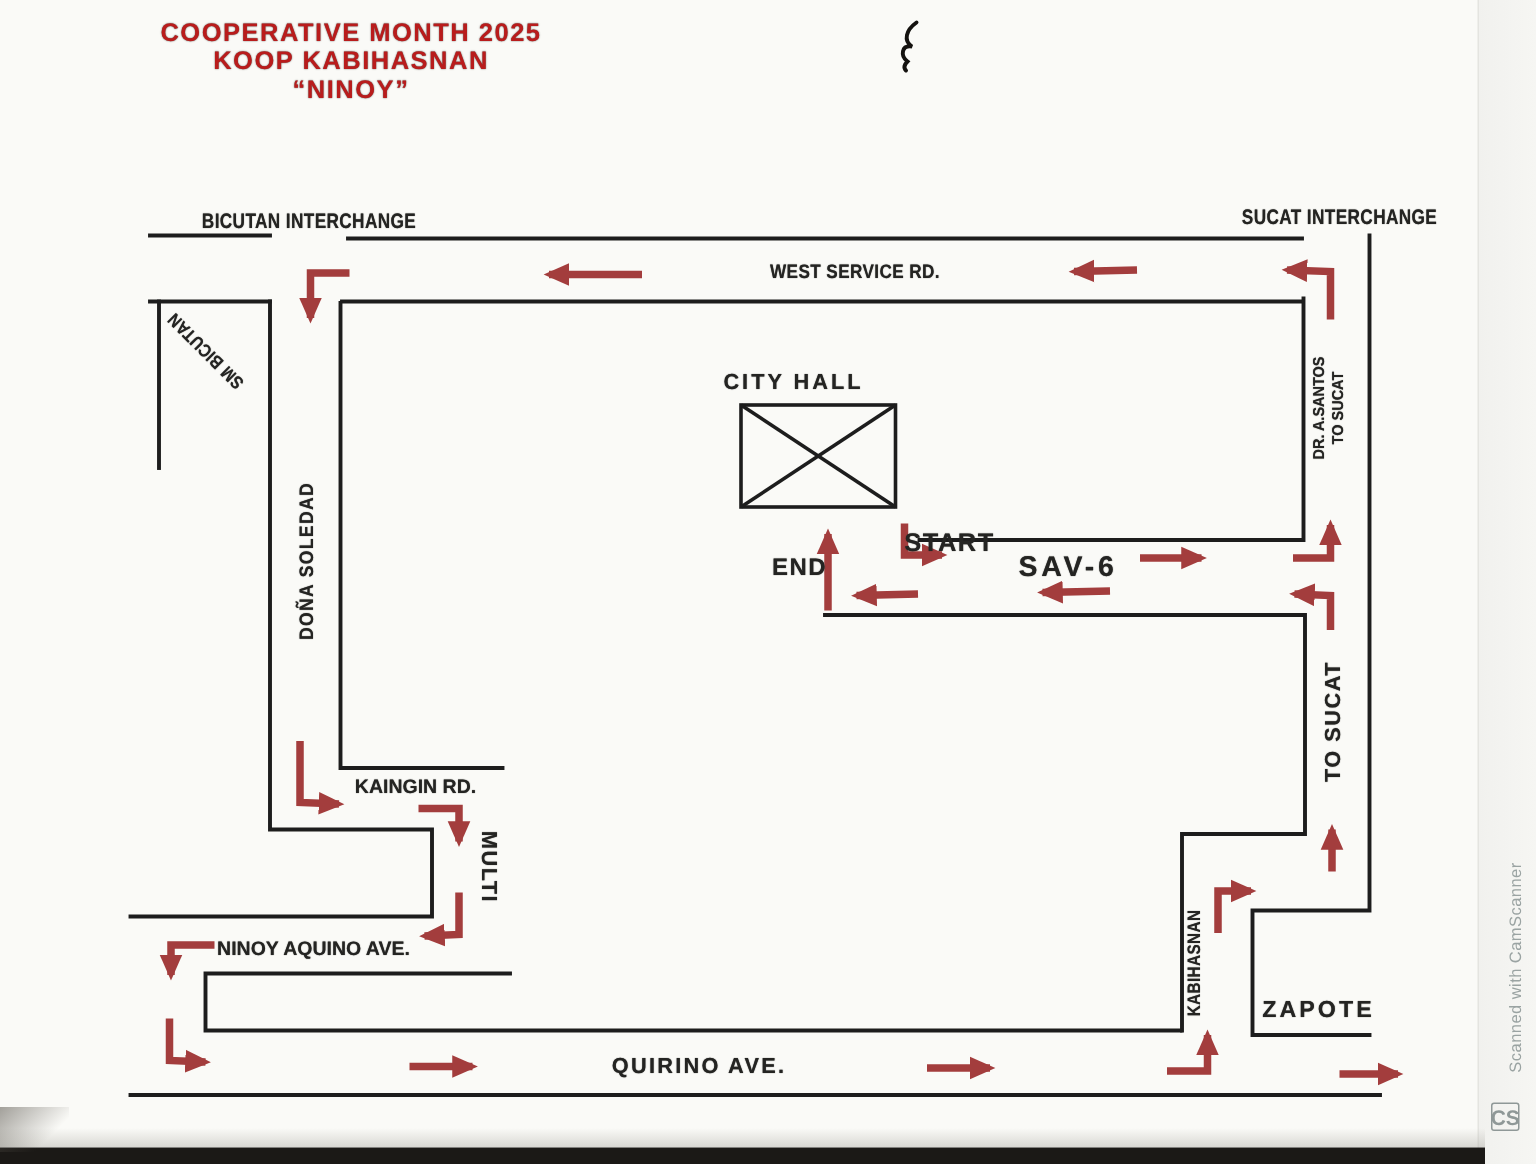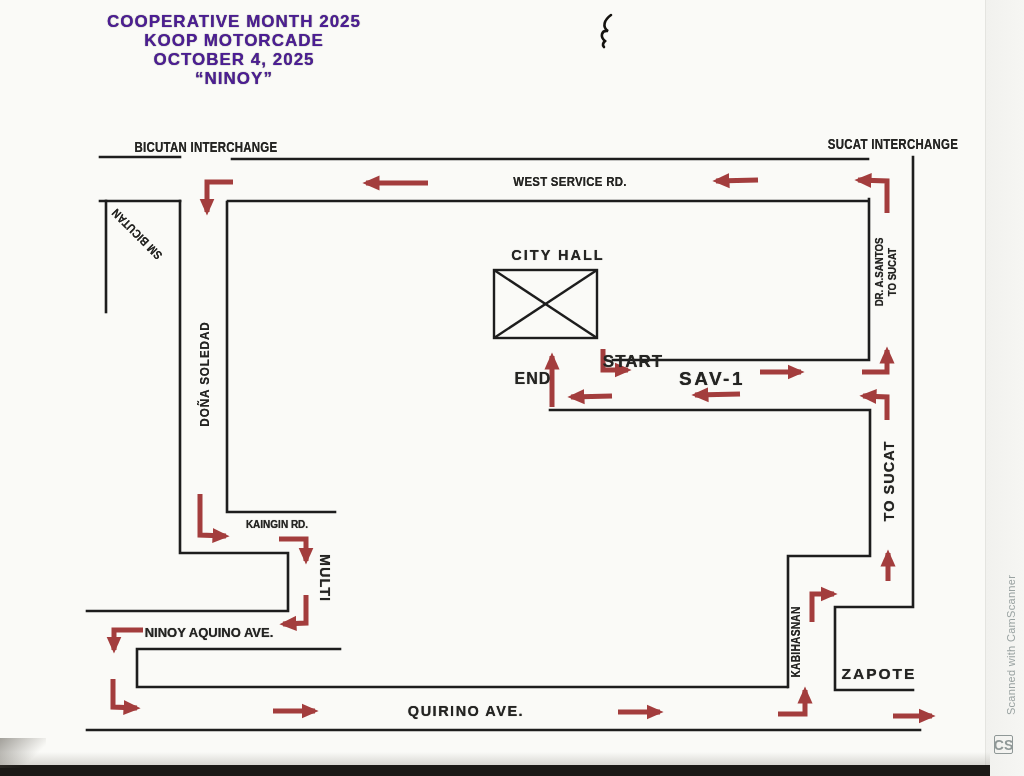--- a/index.html
+++ b/index.html
@@ -3,21 +3,21 @@
 <meta charset="utf-8">
 <style>
   html,body{margin:0;padding:0;background:#e9e9e6;}
   #page{position:relative;width:1024px;height:776px;background:#fafaf7;overflow:hidden;
         font-family:"Liberation Sans",sans-serif;}
   #map-svg{position:absolute;left:0;top:0;}
   .lbl{position:absolute;font-weight:bold;color:#242422;white-space:nowrap;
        text-shadow:0 0 0.7px rgba(45,45,42,.85);}
   .cond{letter-spacing:.3px;}
   .title-block{position:absolute;left:58px;top:12px;width:352px;text-align:center;
-       font-weight:bold;font-size:17px;line-height:1.12;letter-spacing:1px;color:#4c1d95;
+       font-weight:bold;font-size:17px;line-height:1.12;letter-spacing:1px;color:#b91c1c;
        text-shadow:0 0 1px rgba(50,50,46,.9);}
   .right-strip{position:absolute;right:0;top:0;width:38px;height:776px;
        background:linear-gradient(90deg,#f1f1ee,#f6f6f3);border-left:1px solid #e4e4e0;}
   .bottom-bar{position:absolute;left:0;top:765px;width:990px;height:11px;background:#1b1916;}
   .bottom-smudge{position:absolute;left:0;top:752px;width:990px;height:13px;
        background:linear-gradient(180deg,rgba(190,190,184,0),rgba(175,173,166,.45));}
   .corner-shadow{position:absolute;left:0;top:738px;width:46px;height:30px;
        background:linear-gradient(135deg,rgba(90,86,78,.55),rgba(90,86,78,0) 70%);}
   .watermark{position:absolute;left:1011px;top:645px;transform:translate(-50%,-50%) rotate(-90deg);
        color:#9aa3a2;font-size:11px;font-weight:400;white-space:nowrap;letter-spacing:.3px;}
@@ -81,40 +81,39 @@
       <path d="M740,394 L695,395"></path>
       <path d="M612,396 L571,397"></path>
       <path d="M887,420 L887,397 L863,396"></path>
       <path d="M552,407 L552,356"></path>
       <path d="M893,716 L932,716"></path>
     </g>
   </svg>
 
   <div class="title-block">
     <div>COOPERATIVE MONTH 2025</div>
-    <div>KOOP MOTORCADE</div>
-    <div>OCTOBER 4, 2025</div>
+    <div>KOOP KABIHASNAN</div>
     <div>“NINOY”</div>
   </div>
 
   <div class="lbl cond" style="left:206px;top:147px;font-size:14px;transform:translate(-50%,-50%) scaleX(.82);">BICUTAN INTERCHANGE</div>
   <div class="lbl cond" style="left:893px;top:144px;font-size:14px;transform:translate(-50%,-50%) scaleX(.82);">SUCAT INTERCHANGE</div>
   <div class="lbl cond" style="left:570px;top:181px;font-size:13px;transform:translate(-50%,-50%) scaleX(.88);">WEST SERVICE RD.</div>
   <div class="lbl cond" style="left:137px;top:234px;font-size:12px;transform:translate(-50%,-50%) rotate(225deg) scaleX(.85);">SM BICUTAN</div>
   <div class="lbl" style="left:204px;top:374px;font-size:13px;letter-spacing:1px;transform:translate(-50%,-50%) rotate(-90deg) scaleX(.9);">DOÑA SOLEDAD</div>
   <div class="lbl" style="left:886px;top:272px;font-size:10.5px;line-height:1.2;text-align:center;transform:translate(-50%,-50%) rotate(-90deg) scaleX(.92);">
     <div>DR. A.SANTOS</div>
     <div>TO SUCAT</div>
   </div>
-  <div class="lbl" style="left:558px;top:255px;font-size:14.5px;letter-spacing:2px;transform:translate(-50%,-50%);">CITY HALL</div>
+  <div class="lbl" style="left:529px;top:255px;font-size:14.5px;letter-spacing:2px;transform:translate(-50%,-50%);">CITY HALL</div>
   <div class="lbl" style="left:633px;top:338px;font-size:17px;letter-spacing:1px;transform:translate(-50%,-50%);margin-top:24px;">START</div>
   <div class="lbl" style="left:511px;top:379px;font-size:16px;letter-spacing:1px;transform:translate(-50%,-50%);padding-left:44px;">END</div>
-  <div class="lbl" style="left:712px;top:379px;font-size:19px;letter-spacing:2.5px;transform:translate(-50%,-50%);">SAV-1</div>
+  <div class="lbl" style="left:712px;top:379px;font-size:19px;letter-spacing:2.5px;transform:translate(-50%,-50%);">SAV-6</div>
   <div class="lbl" style="left:889px;top:481px;font-size:14.5px;letter-spacing:1px;transform:translate(-50%,-50%) rotate(-90deg);">TO SUCAT</div>
-  <div class="lbl" style="left:277px;top:524px;font-size:10px;transform:translate(-50%,-50%);">KAINGIN RD.</div>
+  <div class="lbl" style="left:277px;top:524px;font-size:13px;transform:translate(-50%,-50%);">KAINGIN RD.</div>
   <div class="lbl" style="left:325px;top:578px;font-size:14.5px;letter-spacing:1px;transform:translate(-50%,-50%) rotate(90deg);">MULTI</div>
   <div class="lbl" style="left:209px;top:632px;font-size:13px;transform:translate(-50%,-50%);text-align:center;">NINOY AQUINO AVE.</div>
   <div class="lbl cond" style="left:796px;top:642px;font-size:12px;transform:translate(-50%,-50%) rotate(-90deg) scaleX(.85);">KABIHASNAN</div>
   <div class="lbl" style="left:466px;top:711px;font-size:14.5px;letter-spacing:1.5px;transform:translate(-50%,-50%);text-align:center;">QUIRINO AVE.</div>
   <div class="lbl" style="left:879px;top:674px;font-size:15.5px;letter-spacing:2px;transform:translate(-50%,-50%);">ZAPOTE</div>
 
   <div class="right-strip"></div>
   <div class="bottom-smudge"></div>
   <div class="bottom-bar"></div>
   <div class="corner-shadow"></div>

